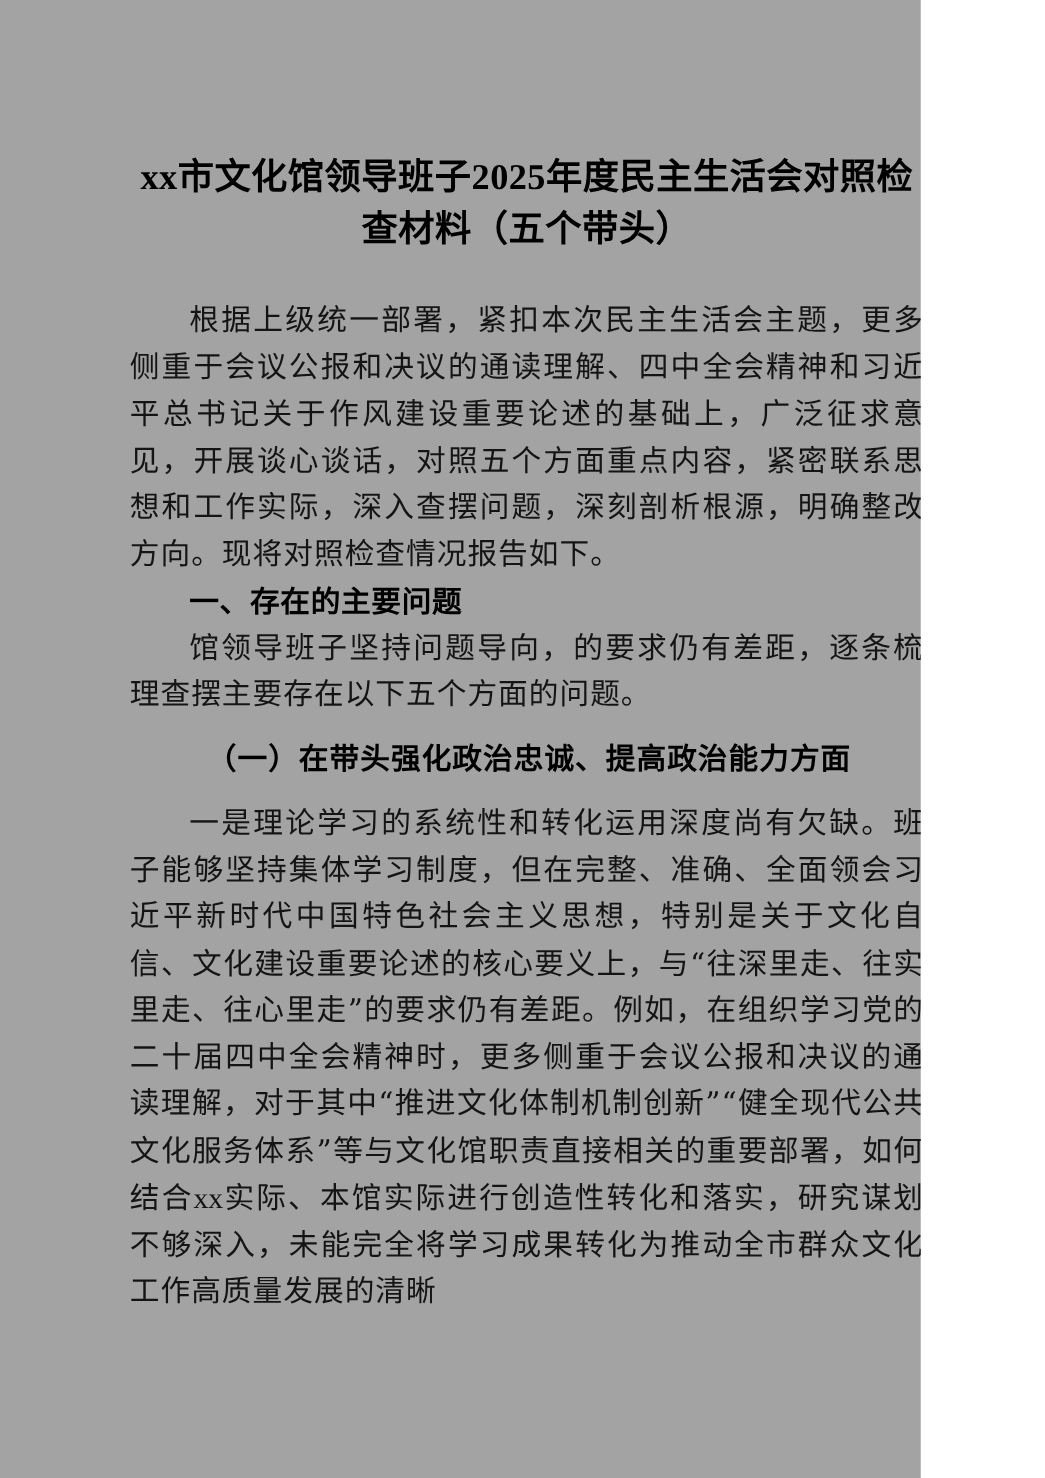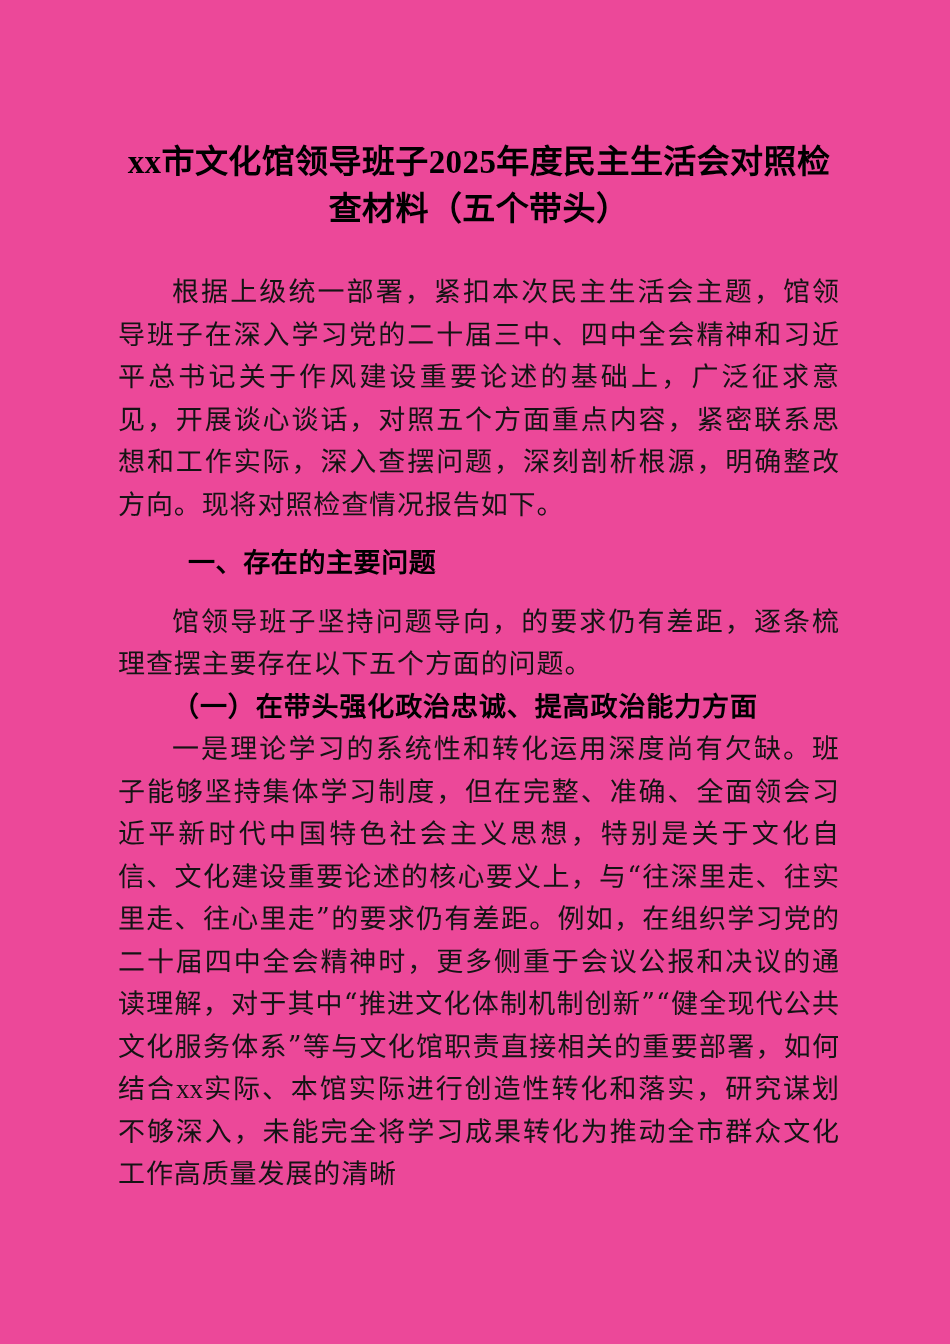--- a/index.html
+++ b/index.html
@@ -4,23 +4,23 @@
 <title>document</title>
 <style>
   html, body {
     margin: 0;
     padding: 0;
     background: #ffffff;
   }
 
   .page {
     position: relative;
-    width: 950px;
+    width: 837px;
     height: 1344px;
-    background: #ec4899;
+    background: #a3a3a3;
     overflow: hidden;
     box-sizing: border-box;
   }
 
   .content {
     position: absolute;
     left: 118px;
     top: 0;
     width: 722px;
   }
@@ -58,34 +58,34 @@
     font-weight: normal;
   }
 
   .para .latin {
     font-family: Liberation Serif, serif;
     letter-spacing: 0;
   }
 
   
   .h1-cn {
-    margin: 16px;
+    margin: 0;
     padding: 0;
     font-family: "Liberation Sans", "DejaVu Sans", sans-serif;
     font-weight: bold;
     font-size: 27px;
     line-height: 42.5px;
     color: #000000;
     text-indent: 2em;
     letter-spacing: 0.6px;
   }
 
   
   .h2-cn {
-    margin: 0;
+    margin: 16px;
     padding: 0;
     font-family: "DejaVu Serif", "Liberation Serif", serif;
     font-weight: bold;
     font-size: 27px;
     line-height: 42.5px;
     color: #000000;
     text-indent: 2em;
     letter-spacing: 0.9px;
   }
 
@@ -96,21 +96,21 @@
 </head>
 <body>
 
 <div class="page">
   <div class="content">
 
     <h1 class="doc-title">xx市文化馆领导班子2025年度民主生活会对照检查材料（五个带头）</h1>
 
     <div class="gap-title"></div>
 
-    <p class="para">根据上级统一部署，紧扣本次民主生活会主题，馆领导班子在深入学习党的二十届三中、四中全会精神和习近平总书记关于作风建设重要论述的基础上，广泛征求意见，开展谈心谈话，对照五个方面重点内容，紧密联系思想和工作实际，深入查摆问题，深刻剖析根源，明确整改方向。现将对照检查情况报告如下。</p>
+    <p class="para">根据上级统一部署，紧扣本次民主生活会主题，更多侧重于会议公报和决议的通读理解、四中全会精神和习近平总书记关于作风建设重要论述的基础上，广泛征求意见，开展谈心谈话，对照五个方面重点内容，紧密联系思想和工作实际，深入查摆问题，深刻剖析根源，明确整改方向。现将对照检查情况报告如下。</p>
 
     <p class="h1-cn">一、存在的主要问题</p>
 
     <p class="para">馆领导班子坚持问题导向，的要求仍有差距，逐条梳理查摆主要存在以下五个方面的问题。</p>
 
     <p class="h2-cn">（一）在带头强化政治忠诚、提高政治能力方面</p>
 
     <p class="para"><span class="lead">一是理论学习的系统性和转化运用深度尚有欠缺。</span><span>班子能够坚持集体学习制度，但在完整、准确、全面领会习近平新时代中国特色社会主义思想，特别是关于文化自信、文化建设重要论述的核心要义上，与“往深里走、往实里走、往心里走”的要求仍有差距。例如，在组织学习党的二十届四中全会精神时，更多侧重于会议公报和决议的通读理解，对于其中“推进文化体制机制创新”“健全现代公共文化服务体系”等与文化馆职责直接相关的重要部署，如何结合</span><span class="latin">xx</span><span>实际、本馆实际进行创造性转化和落实，研究谋划不够深入，未能完全将学习成果转化为推动全市群众文化工作高质量发展的清晰</span></p>
 
   </div>

